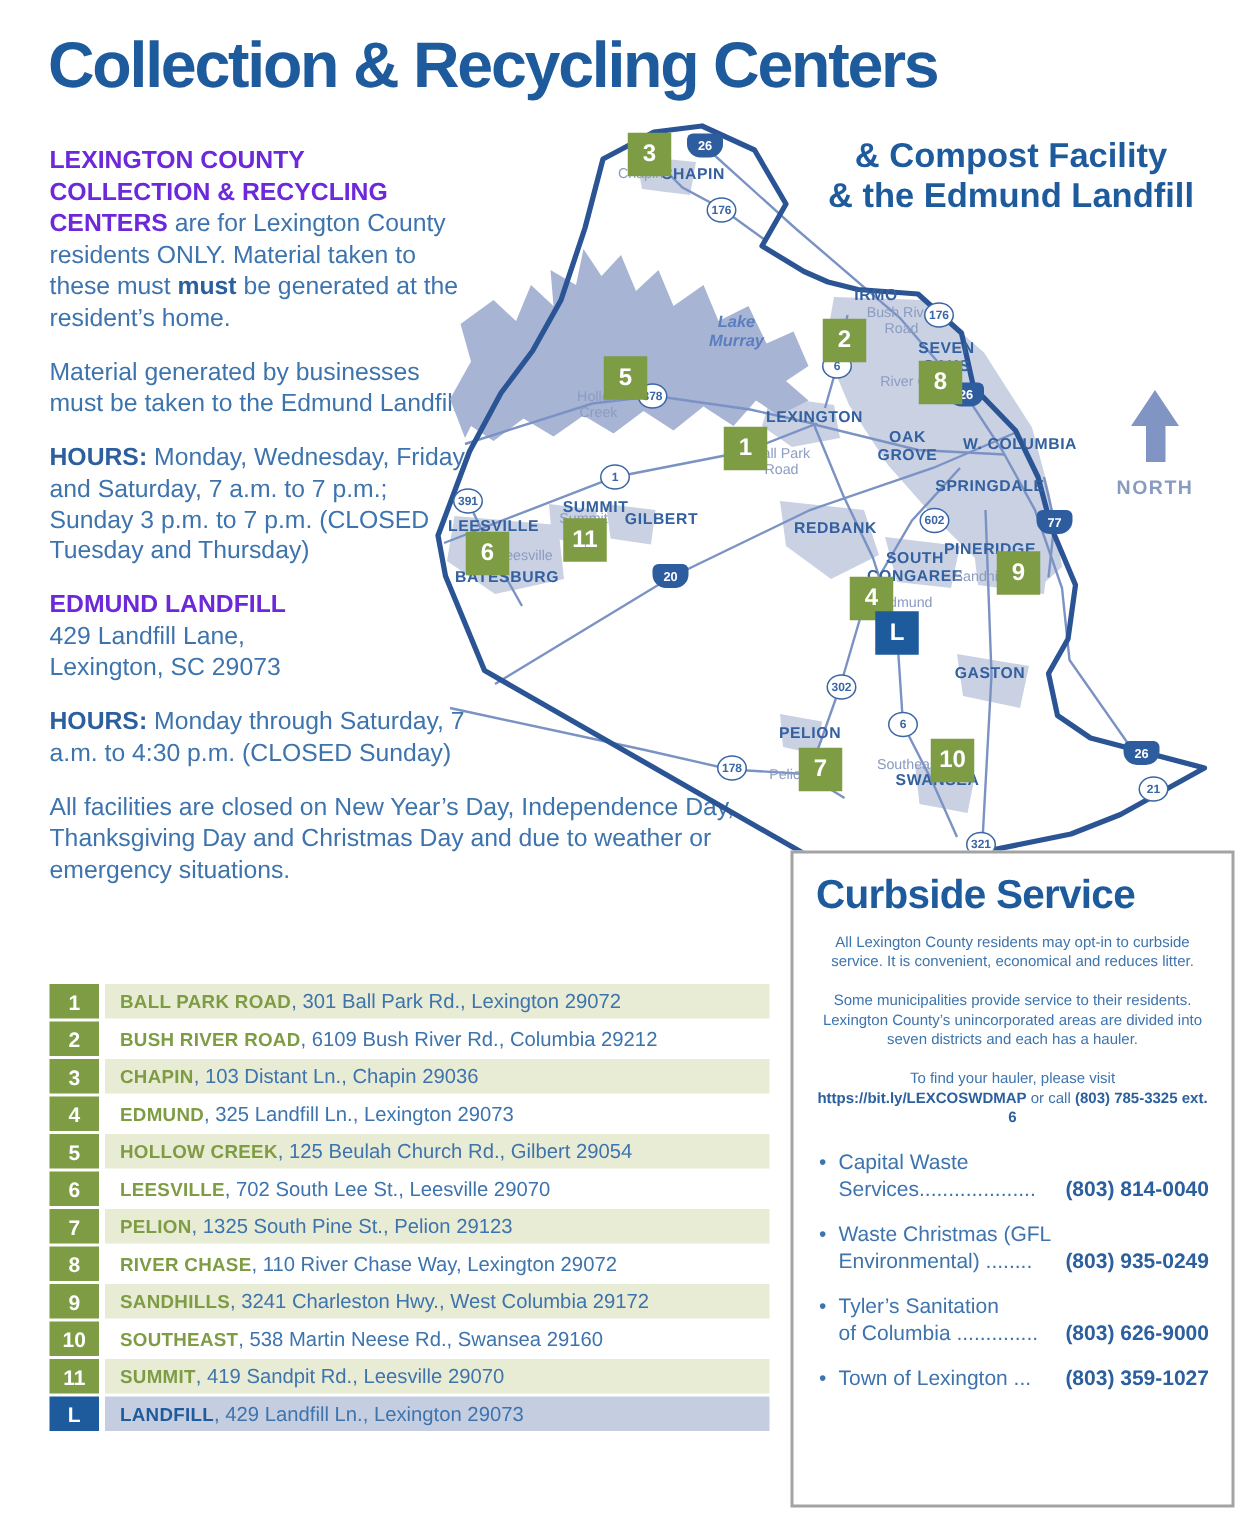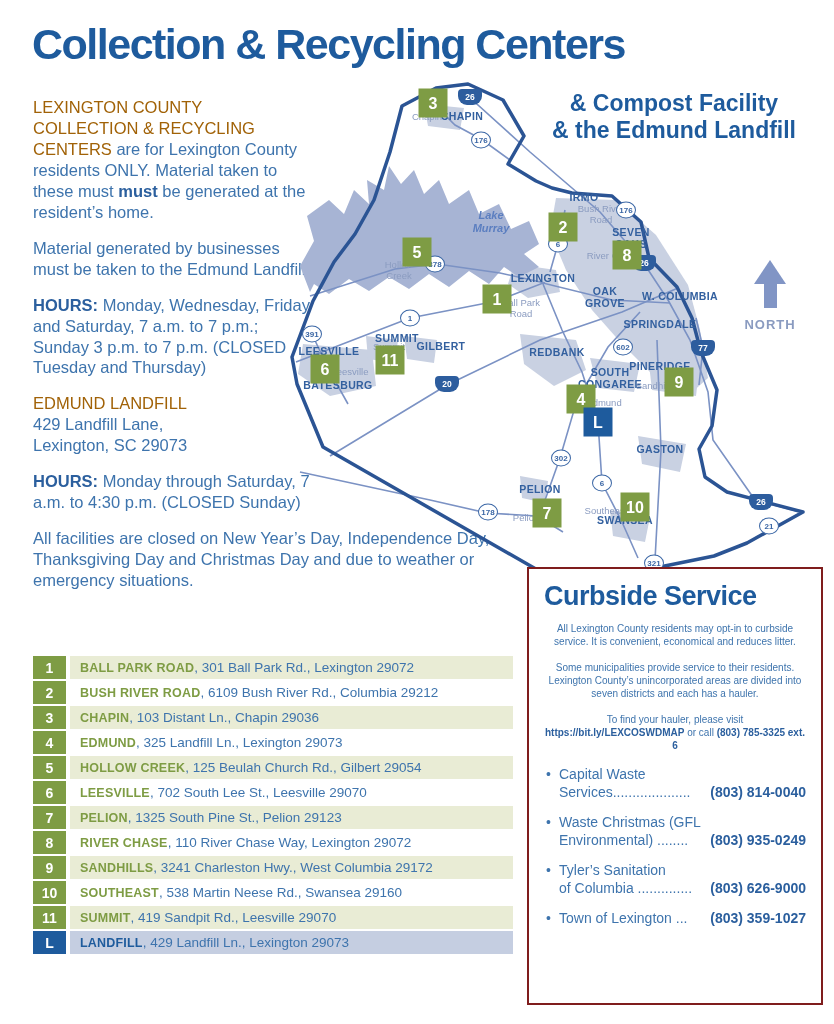--- a/index.html
+++ b/index.html
@@ -9,21 +9,21 @@
   
   .title{position:absolute;left:32px;top:20px;margin:0;font-size:43px;font-weight:bold;
          color:#1e5b9d;letter-spacing:-1.5px;white-space:nowrap;}
   .subtitle{position:absolute;left:528px;top:90px;width:292px;text-align:center;
             font-size:23px;font-weight:bold;color:#1e5b9d;line-height:1.18;}
 
   
   .intro{position:absolute;left:33px;top:97px;width:278px;}
   .intro p{margin:0 0 15px;font-size:16.5px;line-height:1.27;color:#3e74ad;white-space:pre-line;}
   .intro p:last-child{width:482px;}
-  .intro .g{color:#a16207;font-weight:normal;}
+  .intro .g{color:#6d28d9;font-weight:bold;}
   .intro .b{color:#2b5f9e;font-weight:bold;}
 
   
   #map-svg{position:absolute;left:0;top:0;}
   #map-overlay{position:absolute;left:0;top:0;width:834px;height:1024px;pointer-events:none;}
   .map-city{position:absolute;transform:translate(-50%,-50%);font-size:10.5px;font-weight:bold;
             color:#33609f;letter-spacing:.4px;text-align:center;white-space:pre;line-height:1.1;}
   .map-place{position:absolute;transform:translate(-50%,-50%);font-size:9.5px;color:#8b9cc0;
              text-align:center;white-space:pre;line-height:1.15;}
   .lake-label{position:absolute;left:491px;top:222px;transform:translate(-50%,-50%);
@@ -52,21 +52,21 @@
   .site-text{flex:1;display:flex;align-items:center;padding-left:10px;font-size:13.5px;
              color:#3e74ad;white-space:nowrap;overflow:hidden;}
   .site-row.shaded .site-text{background:#e9ecd5;}
   .site-name{color:#7e9c44;font-weight:bold;font-size:12.5px;letter-spacing:.2px;}
   .site-row.landfill .site-badge{background:#1e5b9d;}
   .site-row.landfill .site-text{background:#c5cee1;}
   .site-row.landfill .site-name{color:#1e5b9d;}
 
   
   .curbside{position:absolute;left:527px;top:567px;width:296px;height:438px;box-sizing:border-box;
-            border:2px solid #7f1d1d;background:#fff;padding:12px 15px;}
+            border:2px solid #a3a3a3;background:#fff;padding:12px 15px;}
   .curbside h2{margin:0 0 10px;font-size:27px;font-weight:bold;color:#1e5b9d;letter-spacing:-.5px;}
   .curbside p{margin:0 0 13px;font-size:10px;line-height:1.3;color:#3e74ad;text-align:center;}
   .curbside .link,.curbside b{color:#2b5f9e;font-weight:bold;text-decoration:none;}
   .haulers{list-style:none;margin:2px 0 0;padding:0;}
   .haulers li{position:relative;padding-left:15px;margin-bottom:11px;font-size:14px;
               line-height:1.32;color:#3e74ad;}
   .haulers li::before{content:"\2022";position:absolute;left:2px;top:0;color:#3e74ad;}
   .haulers .l2{display:flex;justify-content:space-between;}
   .haulers .l2 b{white-space:nowrap;}
 </style>

